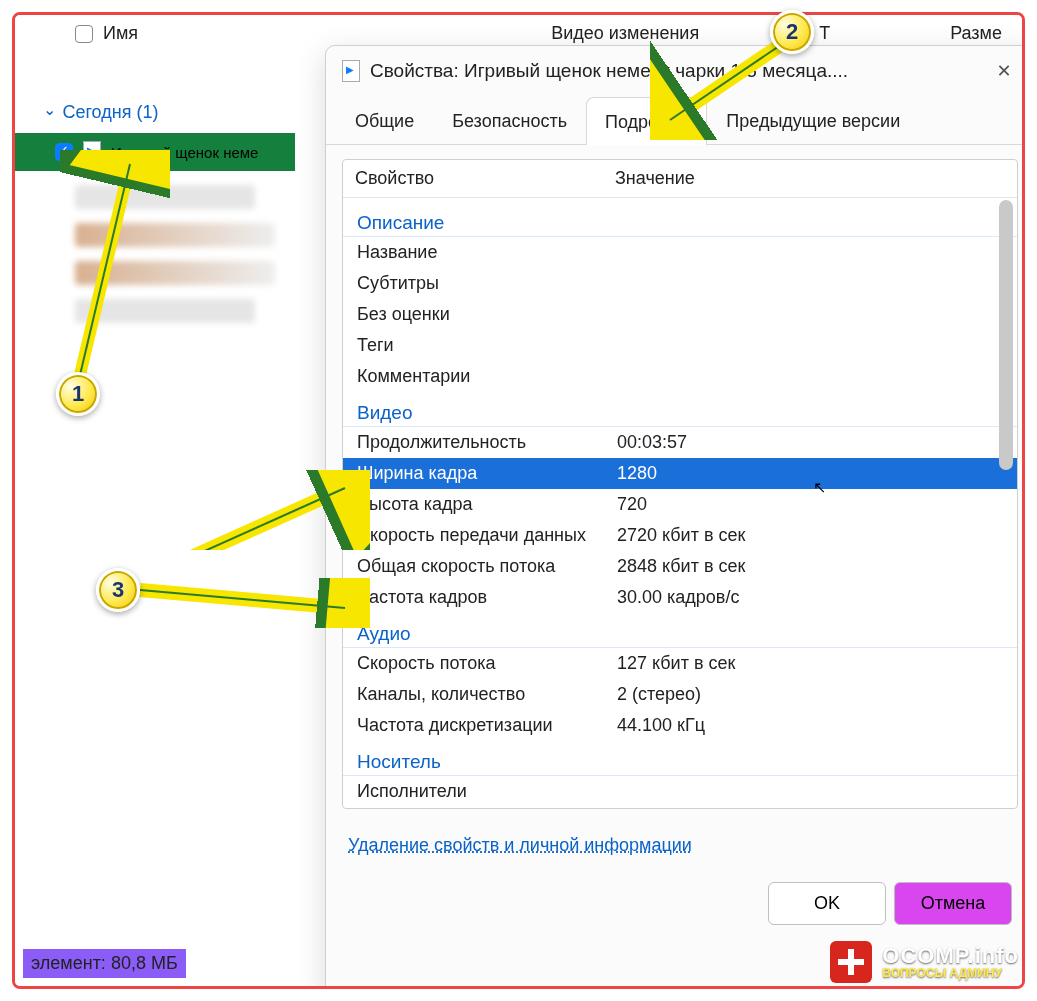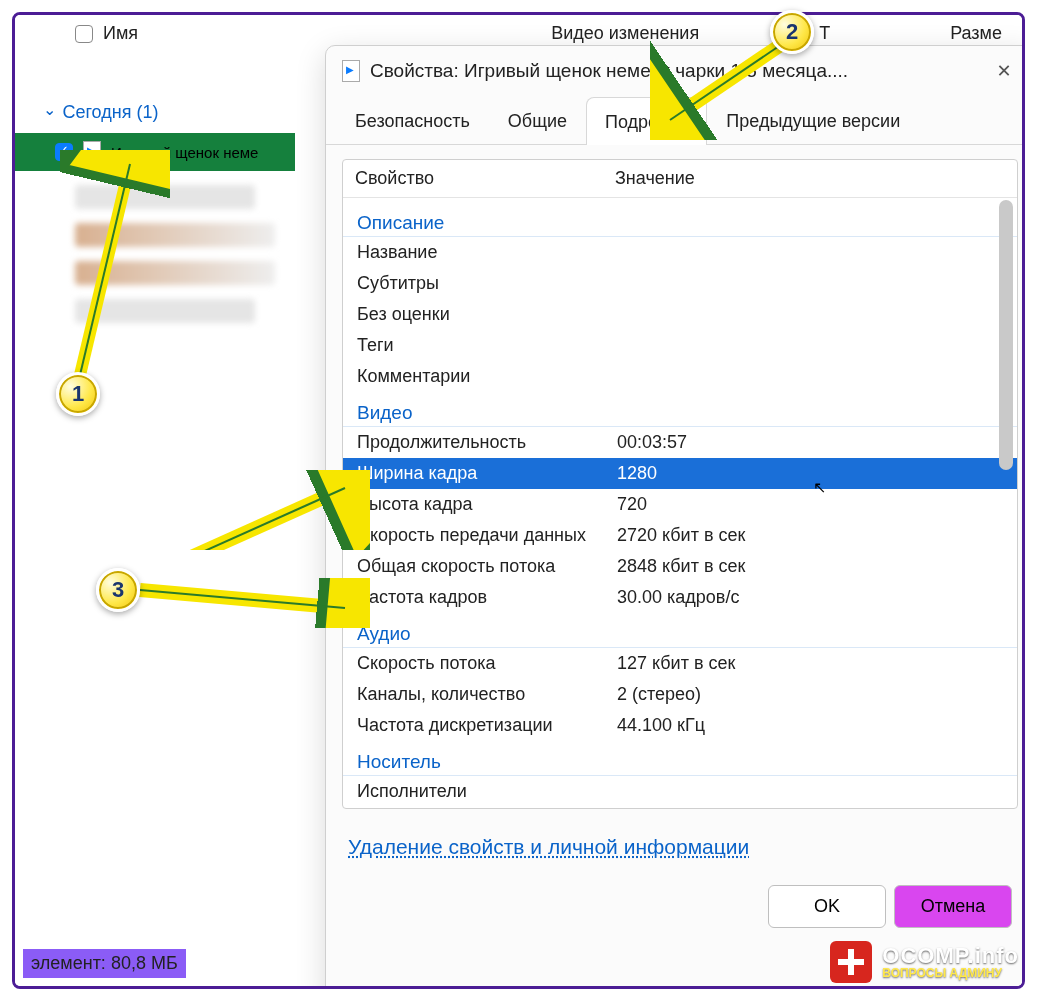--- a/index.html
+++ b/index.html
@@ -9,21 +9,21 @@
     background: #fff;
     width: 1037px;
     height: 1001px;
     position: relative;
     overflow: hidden;
   }
   
   .outer {
     position: absolute;
     inset: 12px;
-    border: 3px solid #4c1d95;
+    border: 3px solid #ef4444;
     border-radius: 8px;
     background: #fff;
     overflow: hidden;
   }
   
   .explorer {
     position: absolute;
     inset: 0;
     background: #fff;
   }
@@ -152,21 +152,21 @@
     background:#1a6fd8;
     color:#fff;
   }
   .cursor-arrow {
     position:absolute; left:470px; top:318px;
     font-size:16px; color:#000; pointer-events:none;
   }
   .link {
     margin: 18px 0 0 22px;
     color:#0a63c9;
-    font-size:21px;
+    font-size:18px;
     text-decoration: underline dotted #0a63c9;
     cursor:pointer;
   }
   .dlg-buttons {
     display:flex; gap:8px; justify-content:flex-end;
     padding: 26px 22px 26px;
     margin-left: 32px;
   }
   .btn {
     min-width:118px; padding:10px 22px;
@@ -246,22 +246,22 @@
 
   <div class="dialog">
     <div class="dlg-title">
       <span class="file-icon"></span>
       <span>Свойства: Игривый щенок немецк           чарки 1.5 месяца....</span>
       <span class="spacer"></span>
       <span class="close-x">✕</span>
     </div>
 
     <div class="tabs">
+      <div class="tab">Общие</div>
       <div class="tab">Безопасность</div>
-      <div class="tab">Общие</div>
       <div class="tab active">Подробно</div>
       <div class="tab">Предыдущие версии</div>
     </div>
 
     <div class="props-box">
       <div class="props-head">
         <div class="h1">Свойство</div>
         <div>Значение</div>
       </div>
       <div class="scrollbar-fake"></div>

